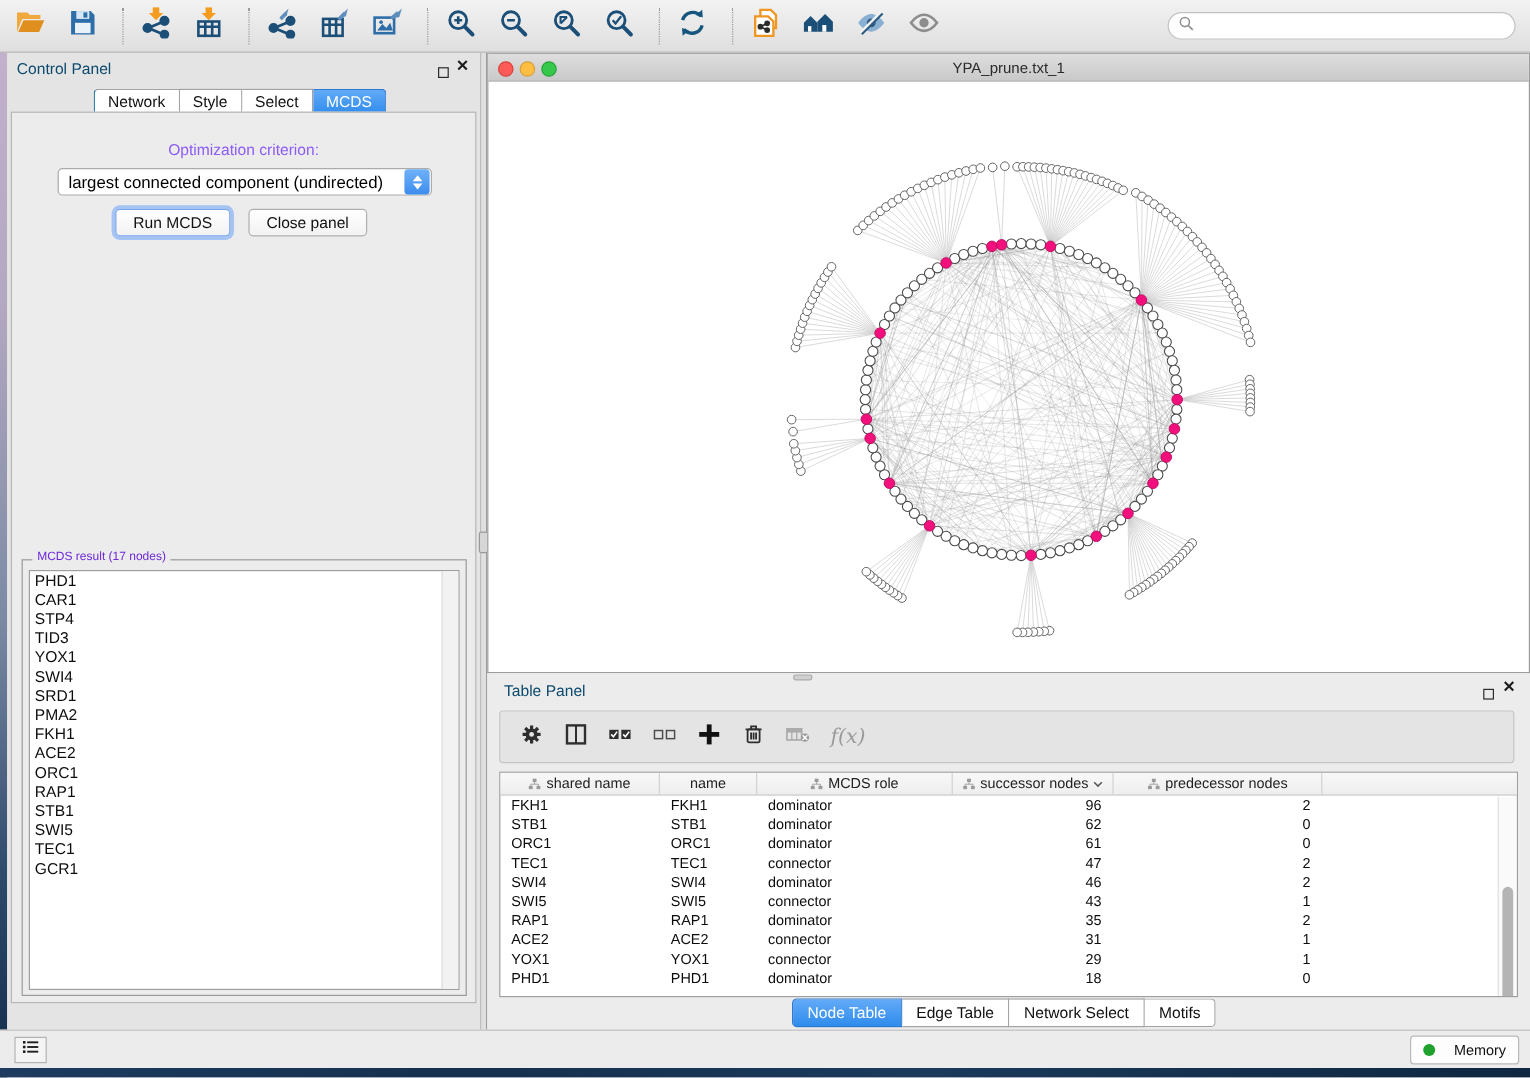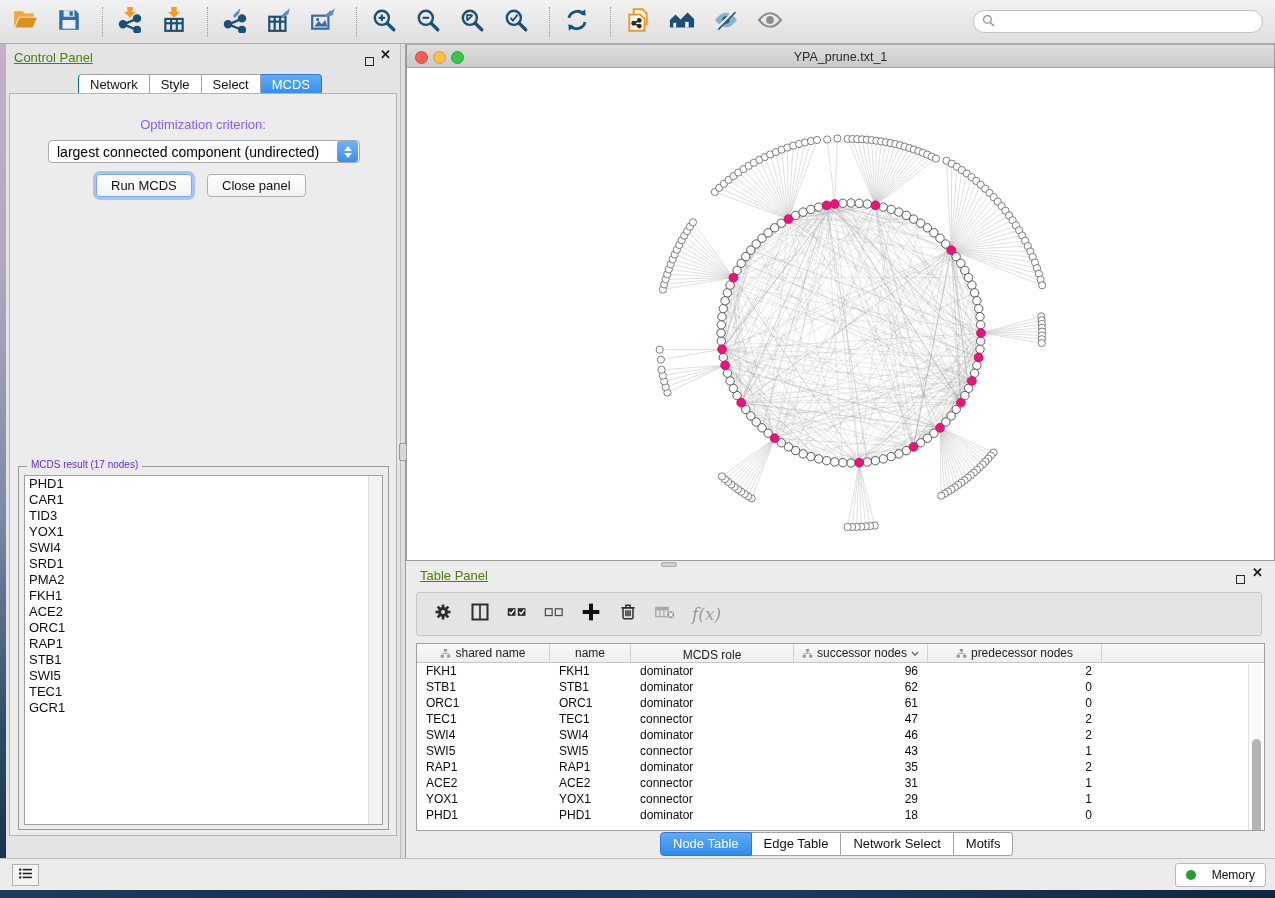--- a/index.html
+++ b/index.html
@@ -20,21 +20,21 @@
   #search-input { border:none; outline:none; background:transparent; font-size:12px; width:250px; margin-left:5px; }
 
   
   #wall-left { left:0; top:44px; width:6px; height:854px;
     background:linear-gradient(#c3b0cb 0%, #b2a8bf 25%, #7d8aa4 55%, #2e4b6b 80%, #122c49 100%); }
   #wall-bottom { left:0; top:890px; width:1275px; height:8px;
     background:linear-gradient(90deg,#1d3c60,#16304f 30%,#1b3a5c 60%,#0f2740); }
 
   
   #control-panel { left:6px; top:44px; width:394px; height:814px; background:#e4e4e4; }
-  .panel-title { font-size:13px; color:#4d7c0f;text-decoration:underline; }
+  .panel-title { font-size:13px; color:#0c4a6e; }
   #cp-title { left:8px; top:6px; }
   .float-box { width:9px; height:9px; border:1.5px solid #2b2b2b; display:inline-block; }
   .close-x { font-size:13px; font-weight:bold; color:#1a1a1a; line-height:10px; }
   #cp-float { right:26px; top:8px; cursor:pointer; }
   #cp-close { right:9px; top:6px; cursor:pointer; }
 
   .tabrow { display:flex; }
   .tab { font-size:13px; color:#111; background:#fff; border:1px solid #a2a2a2; border-left:none;
     padding:2px 11px 3px 11px; cursor:pointer; }
   .tab:first-child { border-left:1px solid #0369a1; border-radius:4px 0 0 4px; }
@@ -312,20 +312,21 @@
     </div>
     <button id="run-btn" class="abs mac-btn">Run MCDS</button>
     <button id="closepanel-btn" class="abs mac-btn">Close panel</button>
 
     <div id="mcds-fieldset" class="abs">
       <span id="mcds-legend">MCDS result (17 nodes)</span>
       <div id="mcds-listbox">
         <div id="mcds-list">
             <div class="list-item">PHD1</div>
             <div class="list-item">CAR1</div>
+            <div class="list-item">STP4</div>
             <div class="list-item">TID3</div>
             <div class="list-item">YOX1</div>
             <div class="list-item">SWI4</div>
             <div class="list-item">SRD1</div>
             <div class="list-item">PMA2</div>
             <div class="list-item">FKH1</div>
             <div class="list-item">ACE2</div>
             <div class="list-item">ORC1</div>
             <div class="list-item">RAP1</div>
             <div class="list-item">STB1</div>
@@ -1153,21 +1154,21 @@
               <rect x="1.5" y="15" width="7" height="6"></rect>
               <rect x="15.5" y="15" width="7" height="6"></rect>
             </g>
             <path d="M12 8v4M5 15v-3h14v3" stroke="#9a9a9a" stroke-width="1.6" fill="none"></path>
           </svg>
           <span>shared name</span>
         </div>
         <div class="hcell" style="width: 81px;">
           <span>name</span>
         </div>
-        <div class="hcell" style="width: 163px; flex-direction: column;">
+        <div class="hcell" style="width: 163px;">
           <svg viewBox="0 0 24 24">
             <g fill="#9a9a9a">
               <rect x="8.5" y="2" width="7" height="6"></rect>
               <rect x="1.5" y="15" width="7" height="6"></rect>
               <rect x="15.5" y="15" width="7" height="6"></rect>
             </g>
             <path d="M12 8v4M5 15v-3h14v3" stroke="#9a9a9a" stroke-width="1.6" fill="none"></path>
           </svg>
           <span>MCDS role</span>
         </div>

